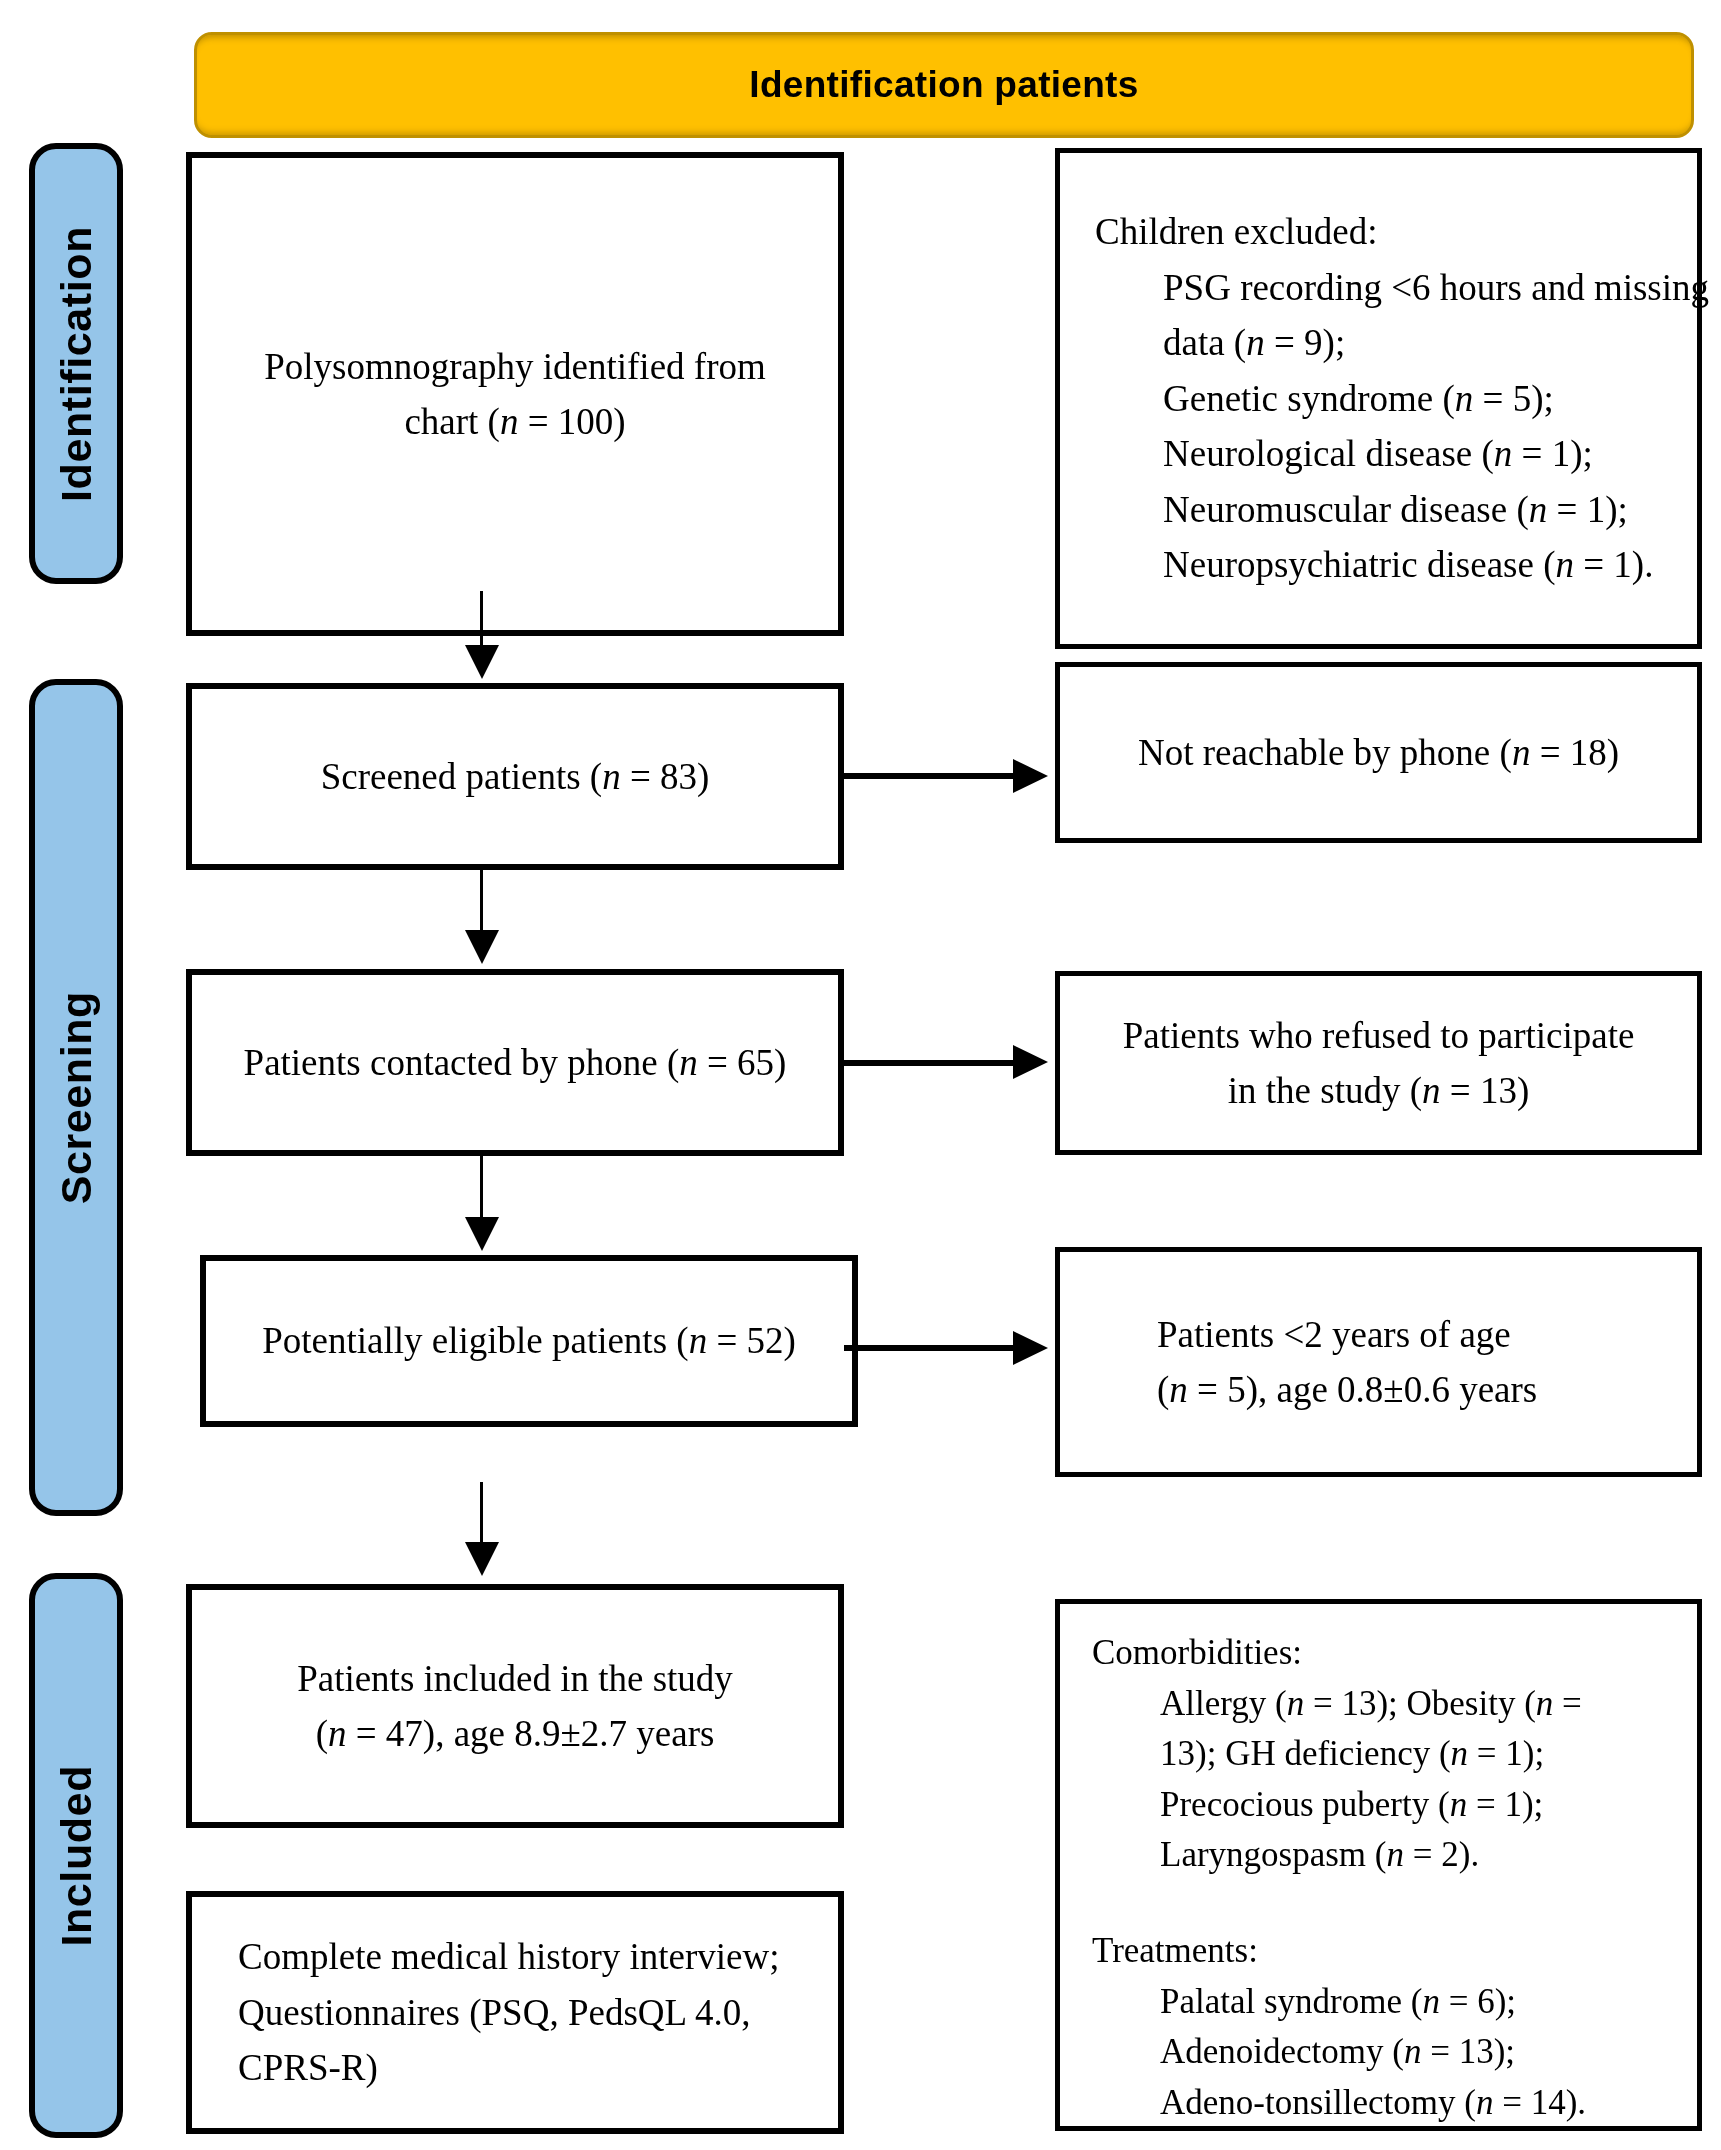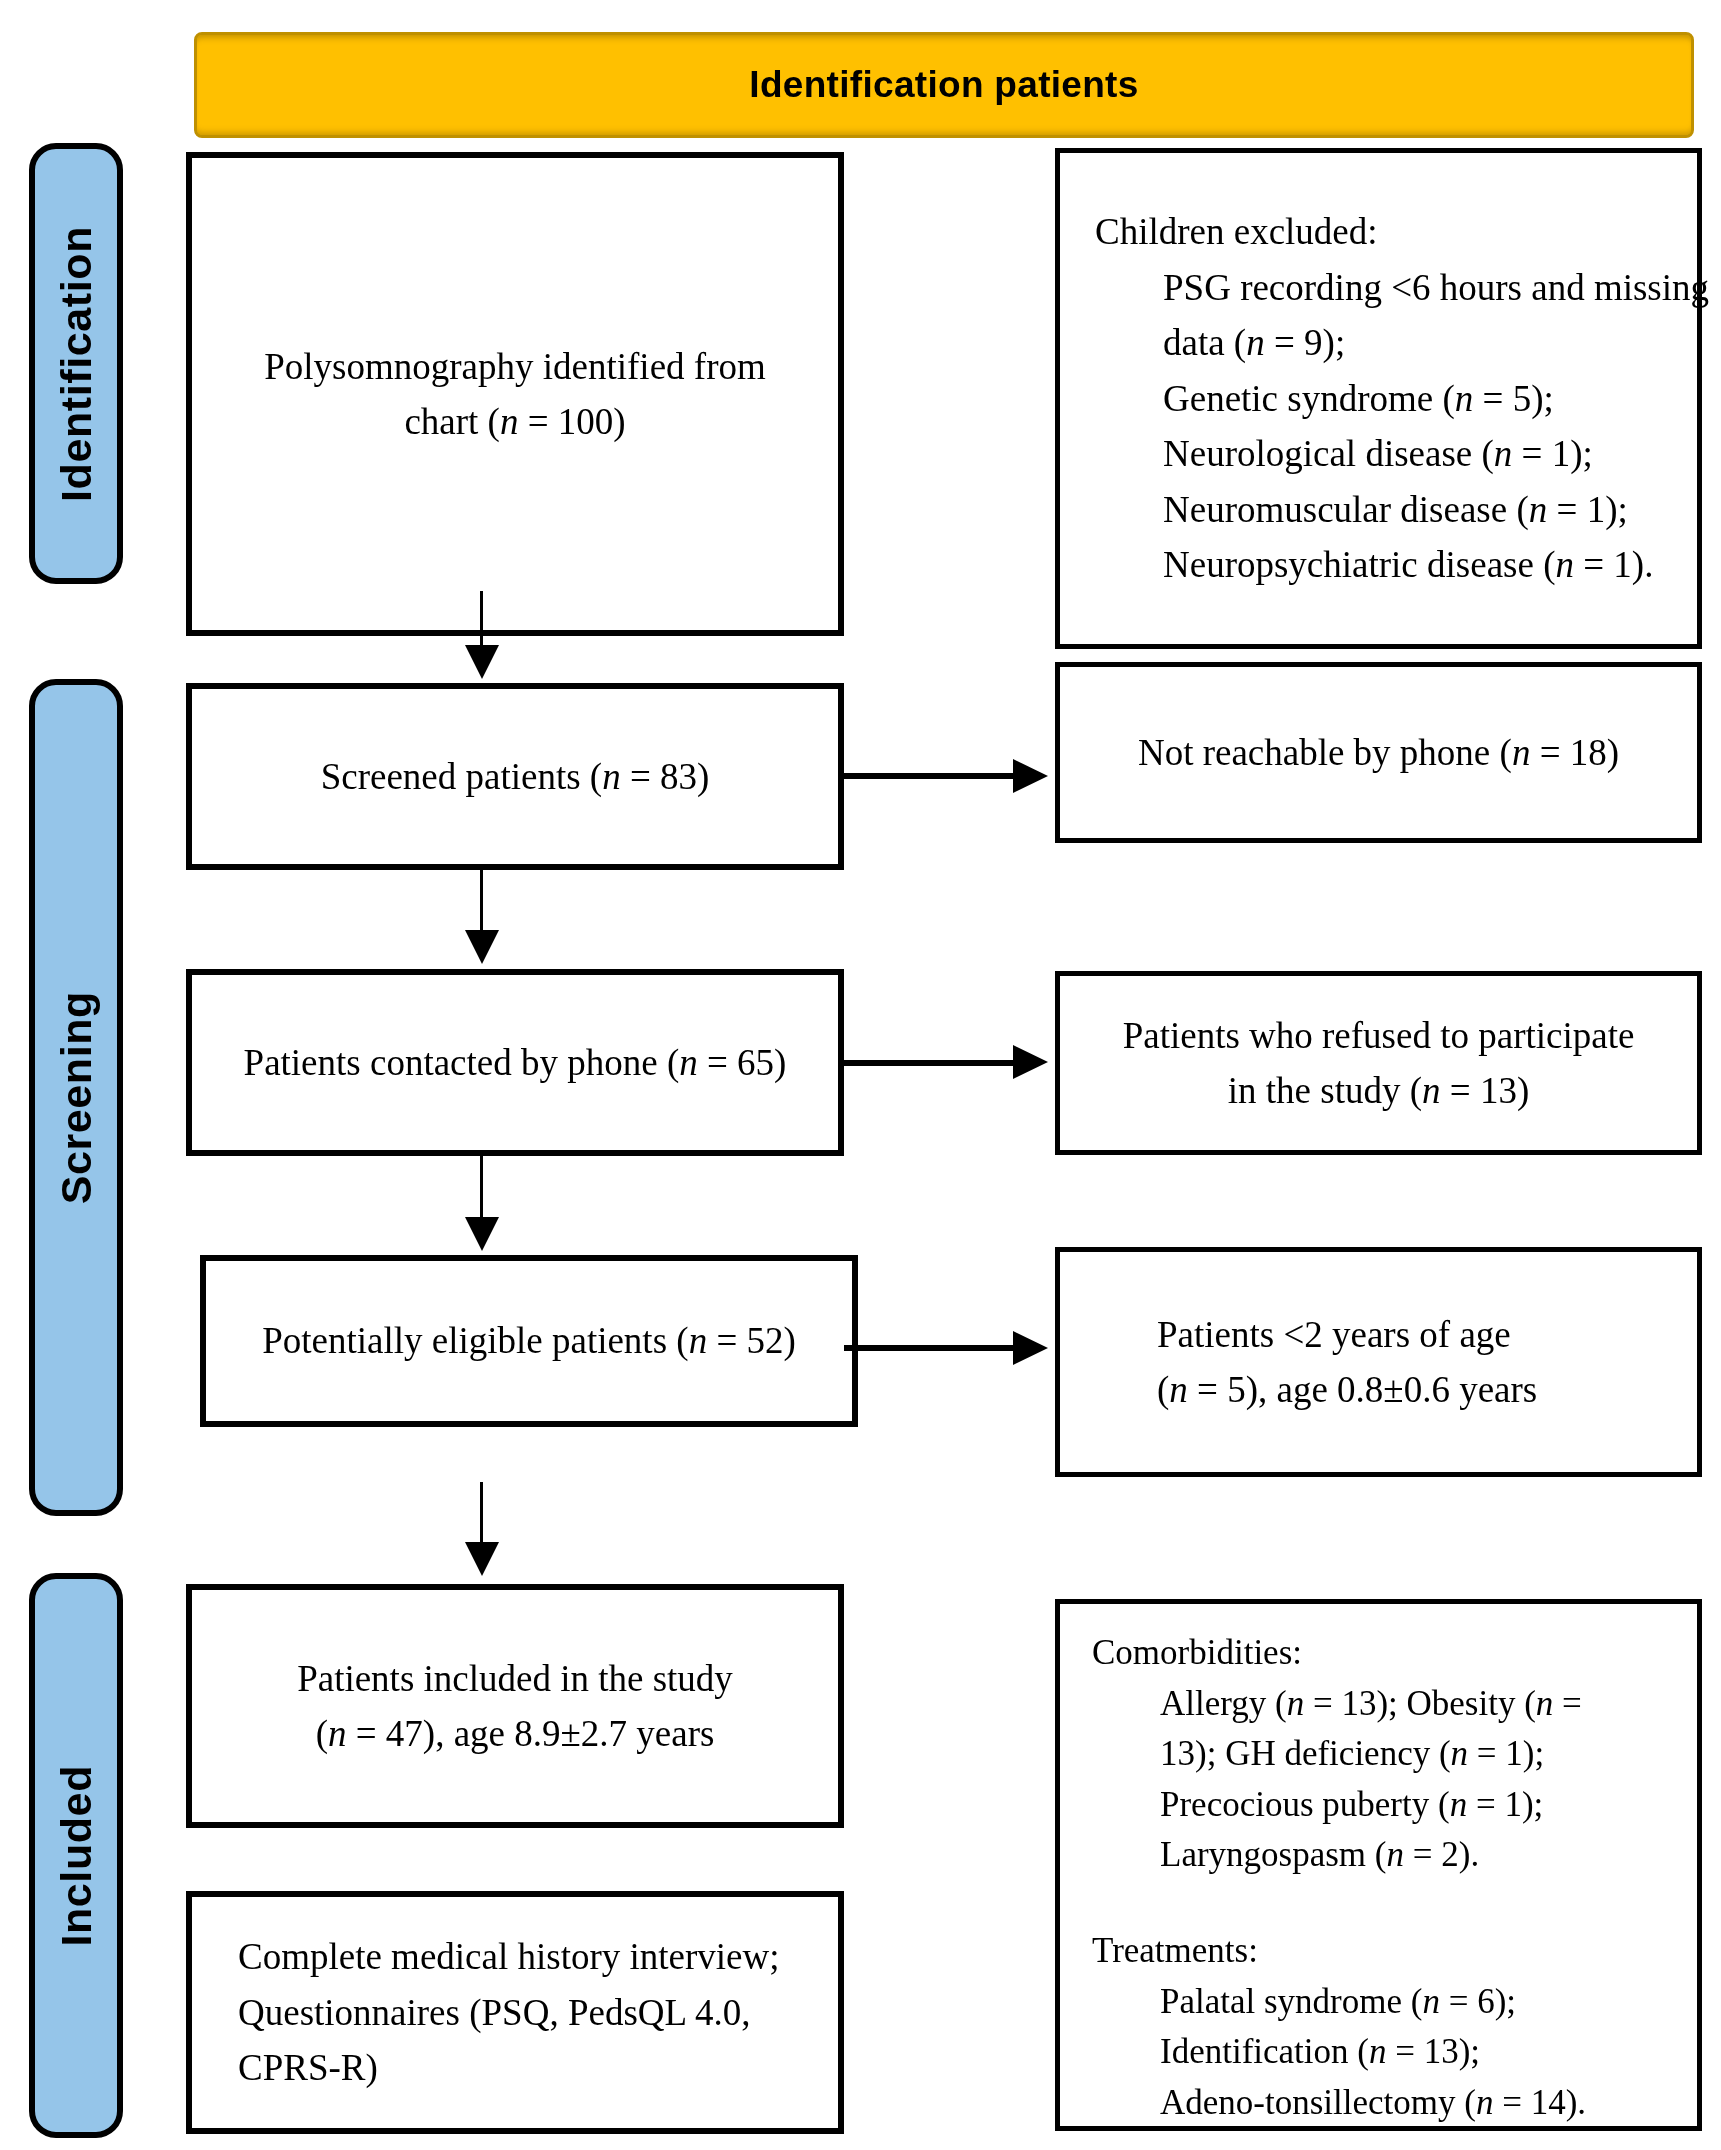--- a/index.html
+++ b/index.html
@@ -3,21 +3,21 @@
 <meta charset="utf-8">
 <style>
   html,body{margin:0;padding:0;background:#ffffff;}
   #canvas{
     position:relative;width:1722px;height:2151px;background:#ffffff;overflow:hidden;
     font-family:"Liberation Serif","DejaVu Serif",serif;color:#000;
   }
   
   .banner{
     position:absolute;left:194px;top:32px;width:1500px;height:106px;
-    border-radius:8px;border:3.2px solid #BF9000;box-sizing:border-box;
+    border-radius:18px;border:3.2px solid #BF9000;box-sizing:border-box;
     display:flex;align-items:center;justify-content:center;
     box-shadow:inset 0 7.7px 6.5px -5.2px rgba(125,90,0,.45), inset 0 -7.7px 6.5px -5.2px rgba(125,90,0,.40);
   }
   .banner .label{
     font-family:"Liberation Sans","DejaVu Sans",sans-serif;
     font-weight:bold;font-size:37px;letter-spacing:0.3px;
   }
   
   .stage{
     position:absolute;left:29px;width:94px;box-sizing:border-box;
@@ -124,21 +124,21 @@
     <div class="line"><span>(</span><span class="it">n</span><span> = 47), age 8.9±2.7 years</span></div>
   </div>
   <div class="fbox rside box-comorb">
     <div class="line"><span>Comorbidities:</span></div>
     <div class="line indent"><span>Allergy (</span><span class="it">n</span><span> = 13); Obesity (</span><span class="it">n</span><span> =</span></div>
     <div class="line indent"><span>13); GH deficiency (</span><span class="it">n</span><span> = 1);</span></div>
     <div class="line indent"><span>Precocious puberty (</span><span class="it">n</span><span> = 1);</span></div>
     <div class="line indent"><span>Laryngospasm (</span><span class="it">n</span><span> = 2).</span></div>
     <div class="line section2"><span>Treatments:</span></div>
     <div class="line indent"><span>Palatal syndrome (</span><span class="it">n</span><span> = 6);</span></div>
-    <div class="line indent"><span>Identification (</span><span class="it">n</span><span> = 13);</span></div>
+    <div class="line indent"><span>Adenoidectomy (</span><span class="it">n</span><span> = 13);</span></div>
     <div class="line indent"><span>Adeno-tonsillectomy (</span><span class="it">n</span><span> = 14).</span></div>
   </div>
 
   <div class="fbox box-history">
     <div class="line"><span>Complete medical history interview;</span></div>
     <div class="line"><span>Questionnaires (PSQ, PedsQL 4.0,</span></div>
     <div class="line"><span>CPRS-R)</span></div>
   </div>
 
   <div>

